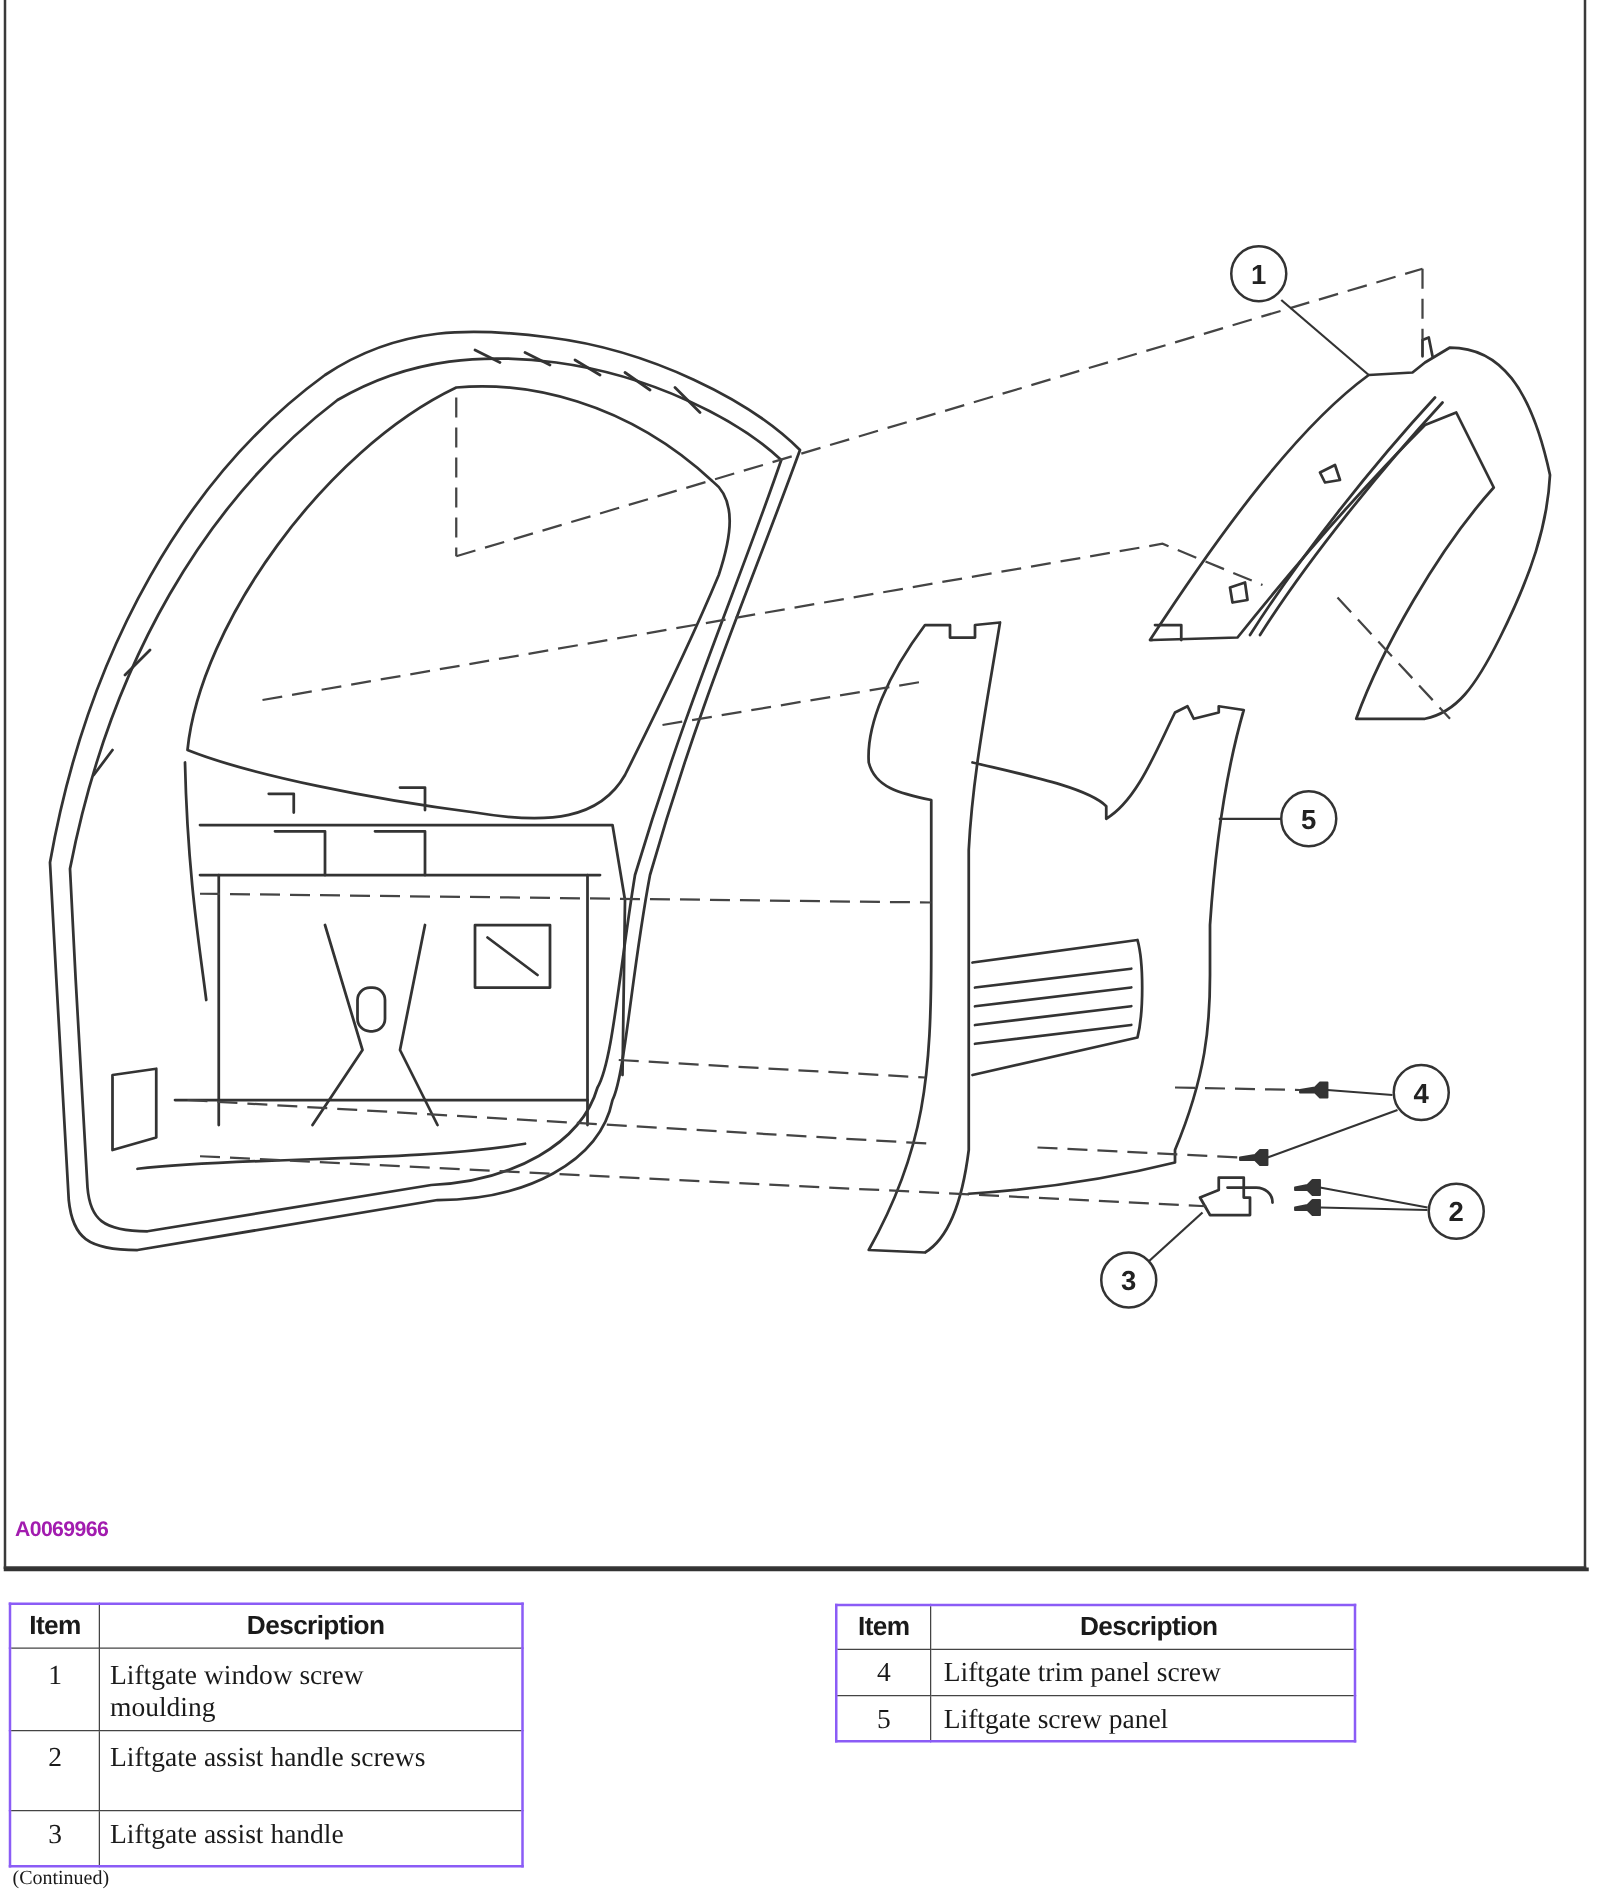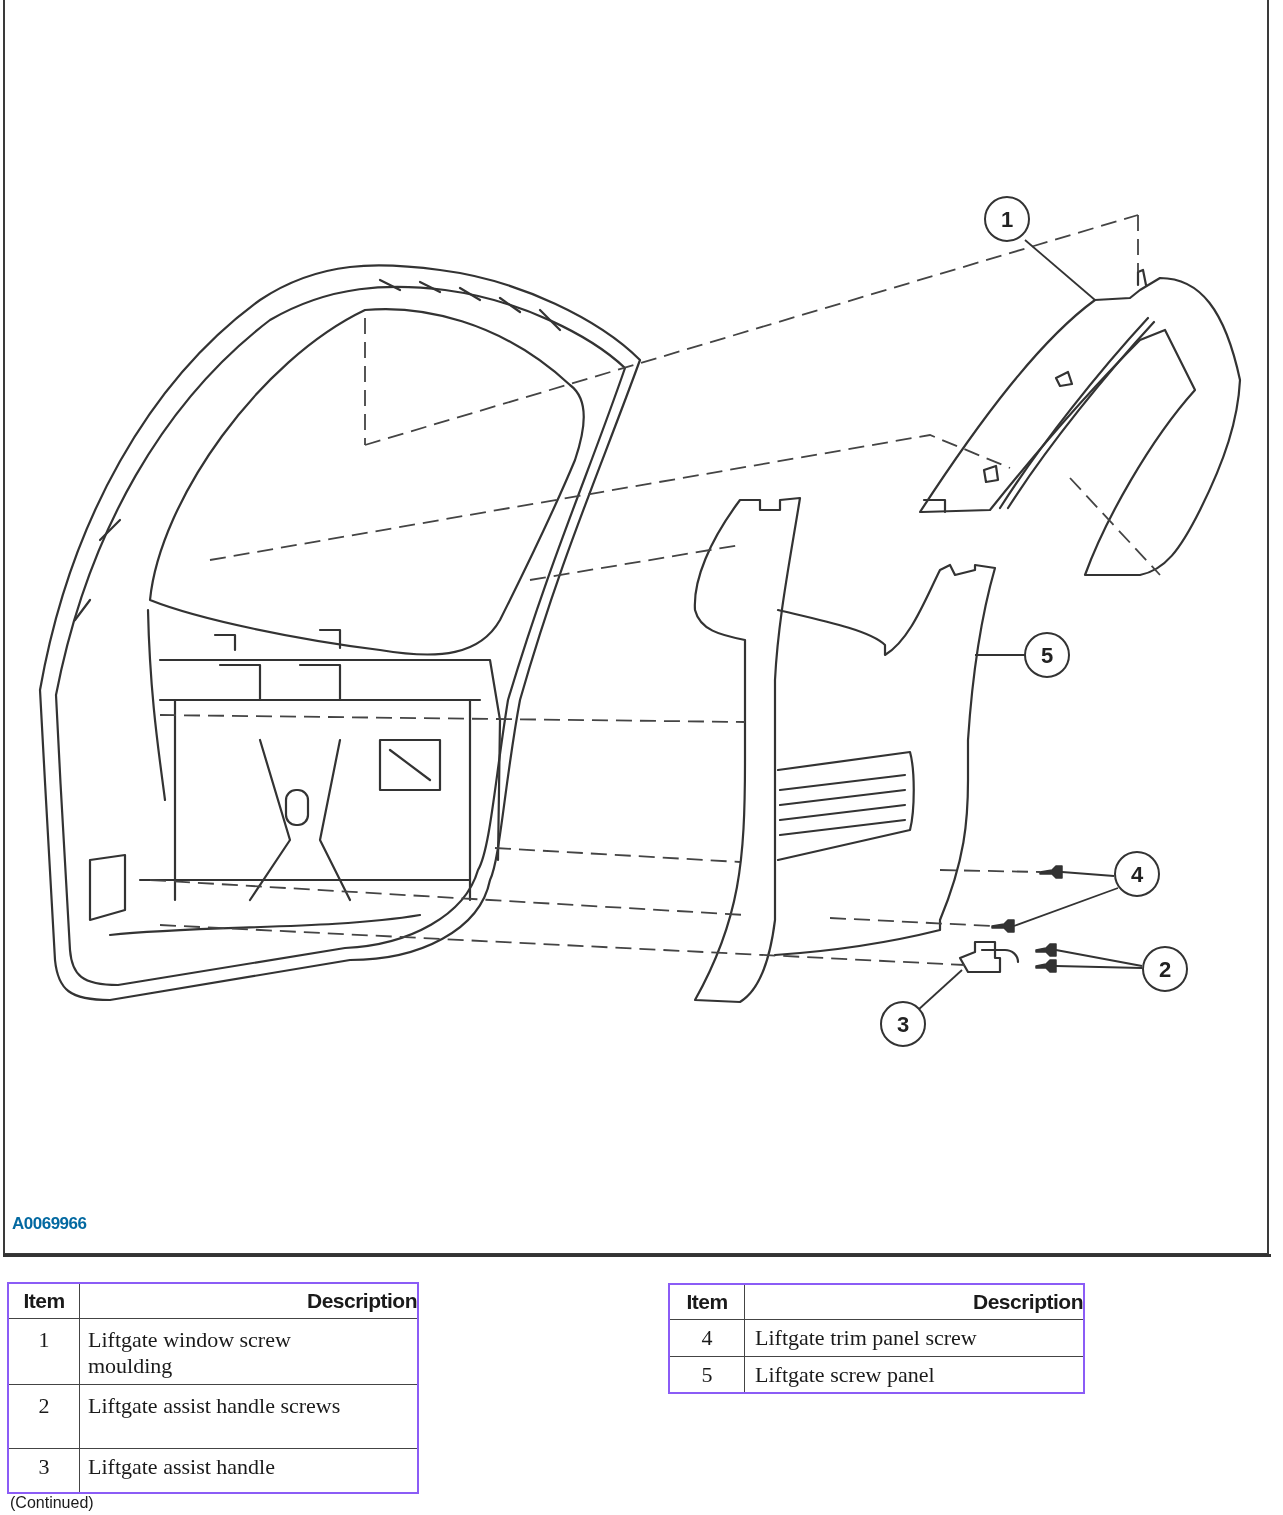--- a/index.html
+++ b/index.html
@@ -1,30 +1,30 @@
 <!DOCTYPE html>
 <html><head>
 <meta charset="utf-8">
 <style>
   html, body { margin:0; padding:0; background:#ffffff; }
   body { width:1283px; height:1515px; position:relative; overflow:hidden; font-family:"Liberation Serif", serif; color:#1a1a1a; }
   .frame { position:absolute; left:3px; top:-2px; width:1266px; height:1257px; border:2px solid #3a3a3a; border-top:none; box-sizing:border-box; }
   .frame-bottom { position:absolute; left:3px; top:1254px; width:1268px; height:3px; background:#333; }
   svg.art { position:absolute; left:0; top:0; }
-  .fig-id { position:absolute; left:12px; top:1214px; font-family:"Liberation Sans", sans-serif; font-weight:bold; font-size:17px; letter-spacing:-0.5px; color:#0369a1; }
+  .fig-id { position:absolute; left:12px; top:1214px; font-family:"Liberation Sans", sans-serif; font-weight:bold; font-size:17px; letter-spacing:-0.5px; color:#a21caf; }
   table.legend { position:absolute; border-collapse:collapse; border:2px solid #8b5cf6; background:#fff; }
   table.legend th, table.legend td { border:1.5px solid #444; padding:0; vertical-align:top; }
-  table.legend th { font-family:"Liberation Sans", sans-serif; font-weight:bold; font-size:21px; text-align:right; height:34px; vertical-align:middle; letter-spacing:-0.5px; }
+  table.legend th { font-family:"Liberation Sans", sans-serif; font-weight:bold; font-size:21px; text-align:center; height:34px; vertical-align:middle; letter-spacing:-0.5px; }
   table.legend td { font-family:"Liberation Serif", serif; font-size:22px; line-height:26px; }
   .col-item { text-align:center !important; }
   .t1 { left:7px; top:1282px; width:412px; }
   .t1 th.col-item { width:70px; }
   .t2 { left:668px; top:1283px; width:417px; }
   .t2 th.col-item { width:74px; }
-  .continued { position:absolute; left:10px; top:1494px; font-size:16px; font-family:Liberation Sans, sans-serif; }
+  .continued { position:absolute; left:10px; top:1494px; font-size:16px; font-family:Liberation Serif, serif; }
   .callout-num { font-family:"Liberation Sans", sans-serif; font-weight:bold; font-size:22px; }
 </style>
 </head>
 <body>
 
 <div class="frame"></div>
 <div class="frame-bottom"></div>
 
 <svg class="art" width="1283" height="1260" viewBox="0 0 1283 1260">
   <g fill="none" stroke="#333" stroke-width="2.2" stroke-linejoin="round" stroke-linecap="round">

